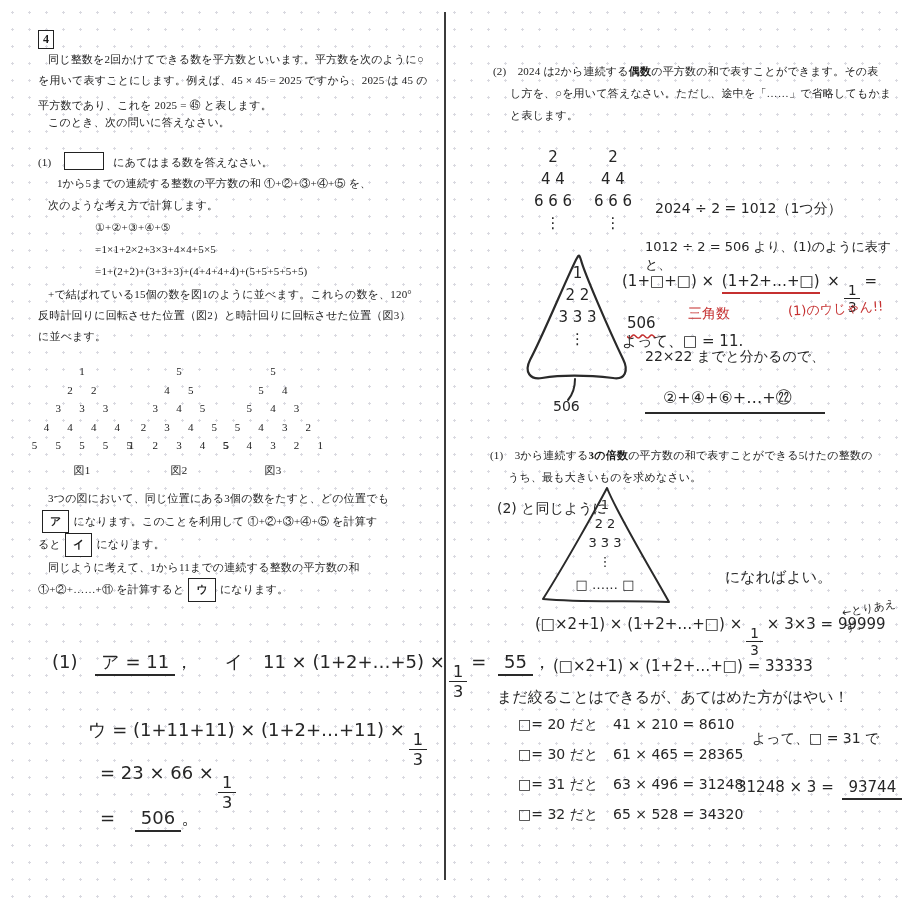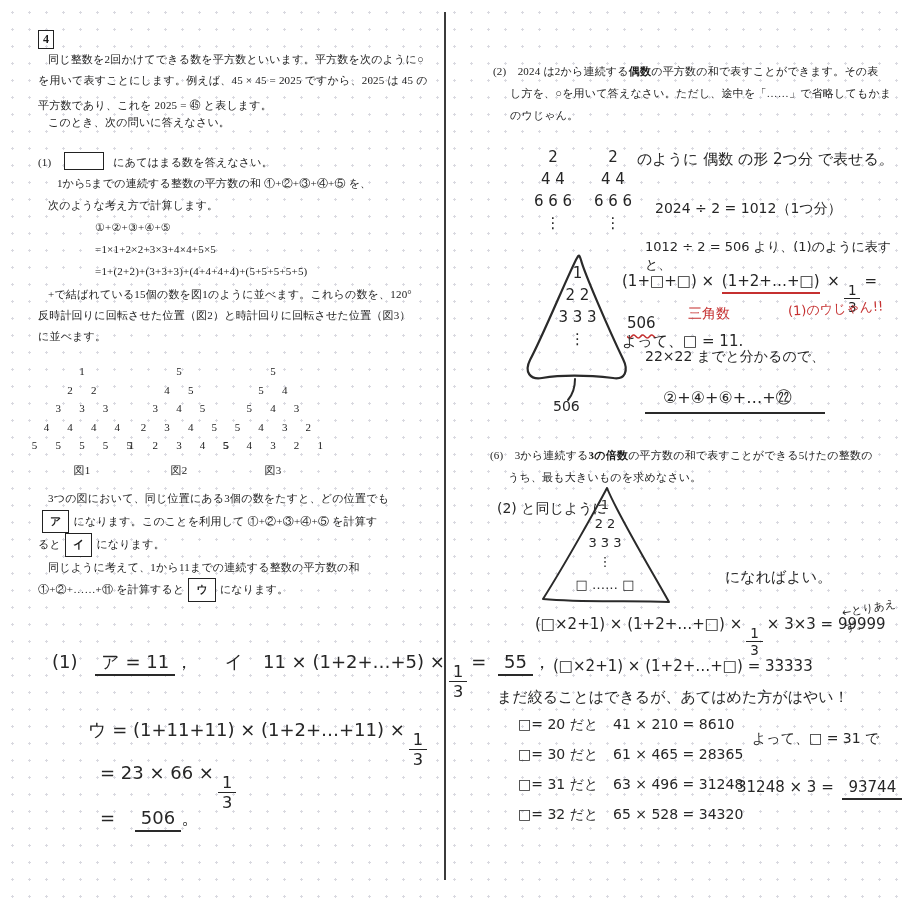--- a/index.html
+++ b/index.html
@@ -127,35 +127,34 @@
   </div>
   <div class="abs hand" style="left:100px;top:806px;font-size:18px;">
     <span>=</span>
     <span class="ul" style="margin-left:14px;">506</span><span>。</span>
   </div>
 
   <div class="abs printed" style="left:493px;top:64px;">
     <span>(2)　2024 は2から連続する</span><span class="printed-b">偶数</span><span>の平方数の和で表すことができます。その表</span>
   </div>
   <div class="abs printed" style="left:510px;top:86px;">し方を、○を用いて答えなさい。ただし、途中を「……」で省略してもかま</div>
-  <div class="abs printed" style="left:510px;top:108px;">のウじゃん。</div>
+  <div class="abs printed" style="left:510px;top:108px;">と表します。</div>
 
   <div class="abs hand mini-tri" style="left:517px;top:146px;">
     <div>2</div>
     <div>4 4</div>
     <div>6 6 6</div>
     <div>⋮</div>
   </div>
   <div class="abs hand mini-tri" style="left:577px;top:146px;">
     <div>2</div>
     <div>4 4</div>
     <div>6 6 6</div>
     <div>⋮</div>
   </div>
-  <div class="abs hand" style="left:637px;top:150px;font-size:15px;">のように 偶数 の形 2つ分 で表せる。</div>
   <div class="abs hand" style="left:655px;top:200px;font-size:14px;">2024 ÷ 2 = 1012（1つ分）</div>
   <div class="abs hand" style="left:645px;top:238px;font-size:13px;">1012 ÷ 2 = 506 より、(1)のように表すと、</div>
 
   <svg class="abs" style="left:515px;top:250px;" width="125" height="155" viewBox="0 0 125 155">
     <path d="M62,8 C55,20 28,86 15,110 C9,122 15,130 27,128 C52,124 80,126 98,128 C110,130 114,121 108,109 C94,80 69,22 66,10 C64,4 64,5 62,8 Z" fill="none" stroke="#2a2a2a" stroke-width="2.2" stroke-linecap="round"></path>
     <path d="M60,129 C60,138 58,144 53,150" fill="none" stroke="#2a2a2a" stroke-width="2" stroke-linecap="round"></path>
   </svg>
   <div class="abs hand center" style="left:525px;top:262px;width:105px;font-size:15px;line-height:22px;">
     <div>1</div>
     <div>2 2</div>
@@ -175,21 +174,21 @@
   </div>
   <div class="abs hand red" style="left:688px;top:305px;font-size:14px;">三角数</div>
   <div class="abs hand red" style="left:788px;top:300px;font-size:13px;transform:rotate(-3deg);">(1)のウじゃん!!</div>
 
   <div class="abs hand" style="left:622px;top:332px;font-size:15px;">よって、□ = 11.</div>
   <div class="abs hand" style="left:645px;top:348px;font-size:14px;">22×22 までと分かるので、</div>
   <div class="abs hand" style="left:663px;top:388px;font-size:16px;">②+④+⑥+…+㉒</div>
   <div class="hline" style="left:645px;top:393px;width:180px;height:19px;"></div>
 
   <div class="abs printed" style="left:490px;top:448px;">
-    <span>(6)　3から連続する</span><span class="printed-b">3の倍数</span><span>の平方数の和で表すことができる5けたの整数の</span>
+    <span>(1)　3から連続する</span><span class="printed-b">3の倍数</span><span>の平方数の和で表すことができる5けたの整数の</span>
   </div>
   <div class="abs printed" style="left:508px;top:470px;">うち、最も大きいものを求めなさい。</div>
 
   <div class="abs hand" style="left:497px;top:500px;font-size:14px;">(2) と同じように</div>
 
   <svg class="abs" style="left:535px;top:483px;" width="140" height="125" viewBox="0 0 140 125">
     <path d="M72,5 C63,22 32,78 8,116 C50,120 96,117 134,119 C112,80 82,30 72,5 Z" fill="none" stroke="#2a2a2a" stroke-width="2" stroke-linejoin="round"></path>
   </svg>
   <div class="abs hand center" style="left:545px;top:495px;width:120px;font-size:13px;line-height:19px;">
     <div>1</div>

